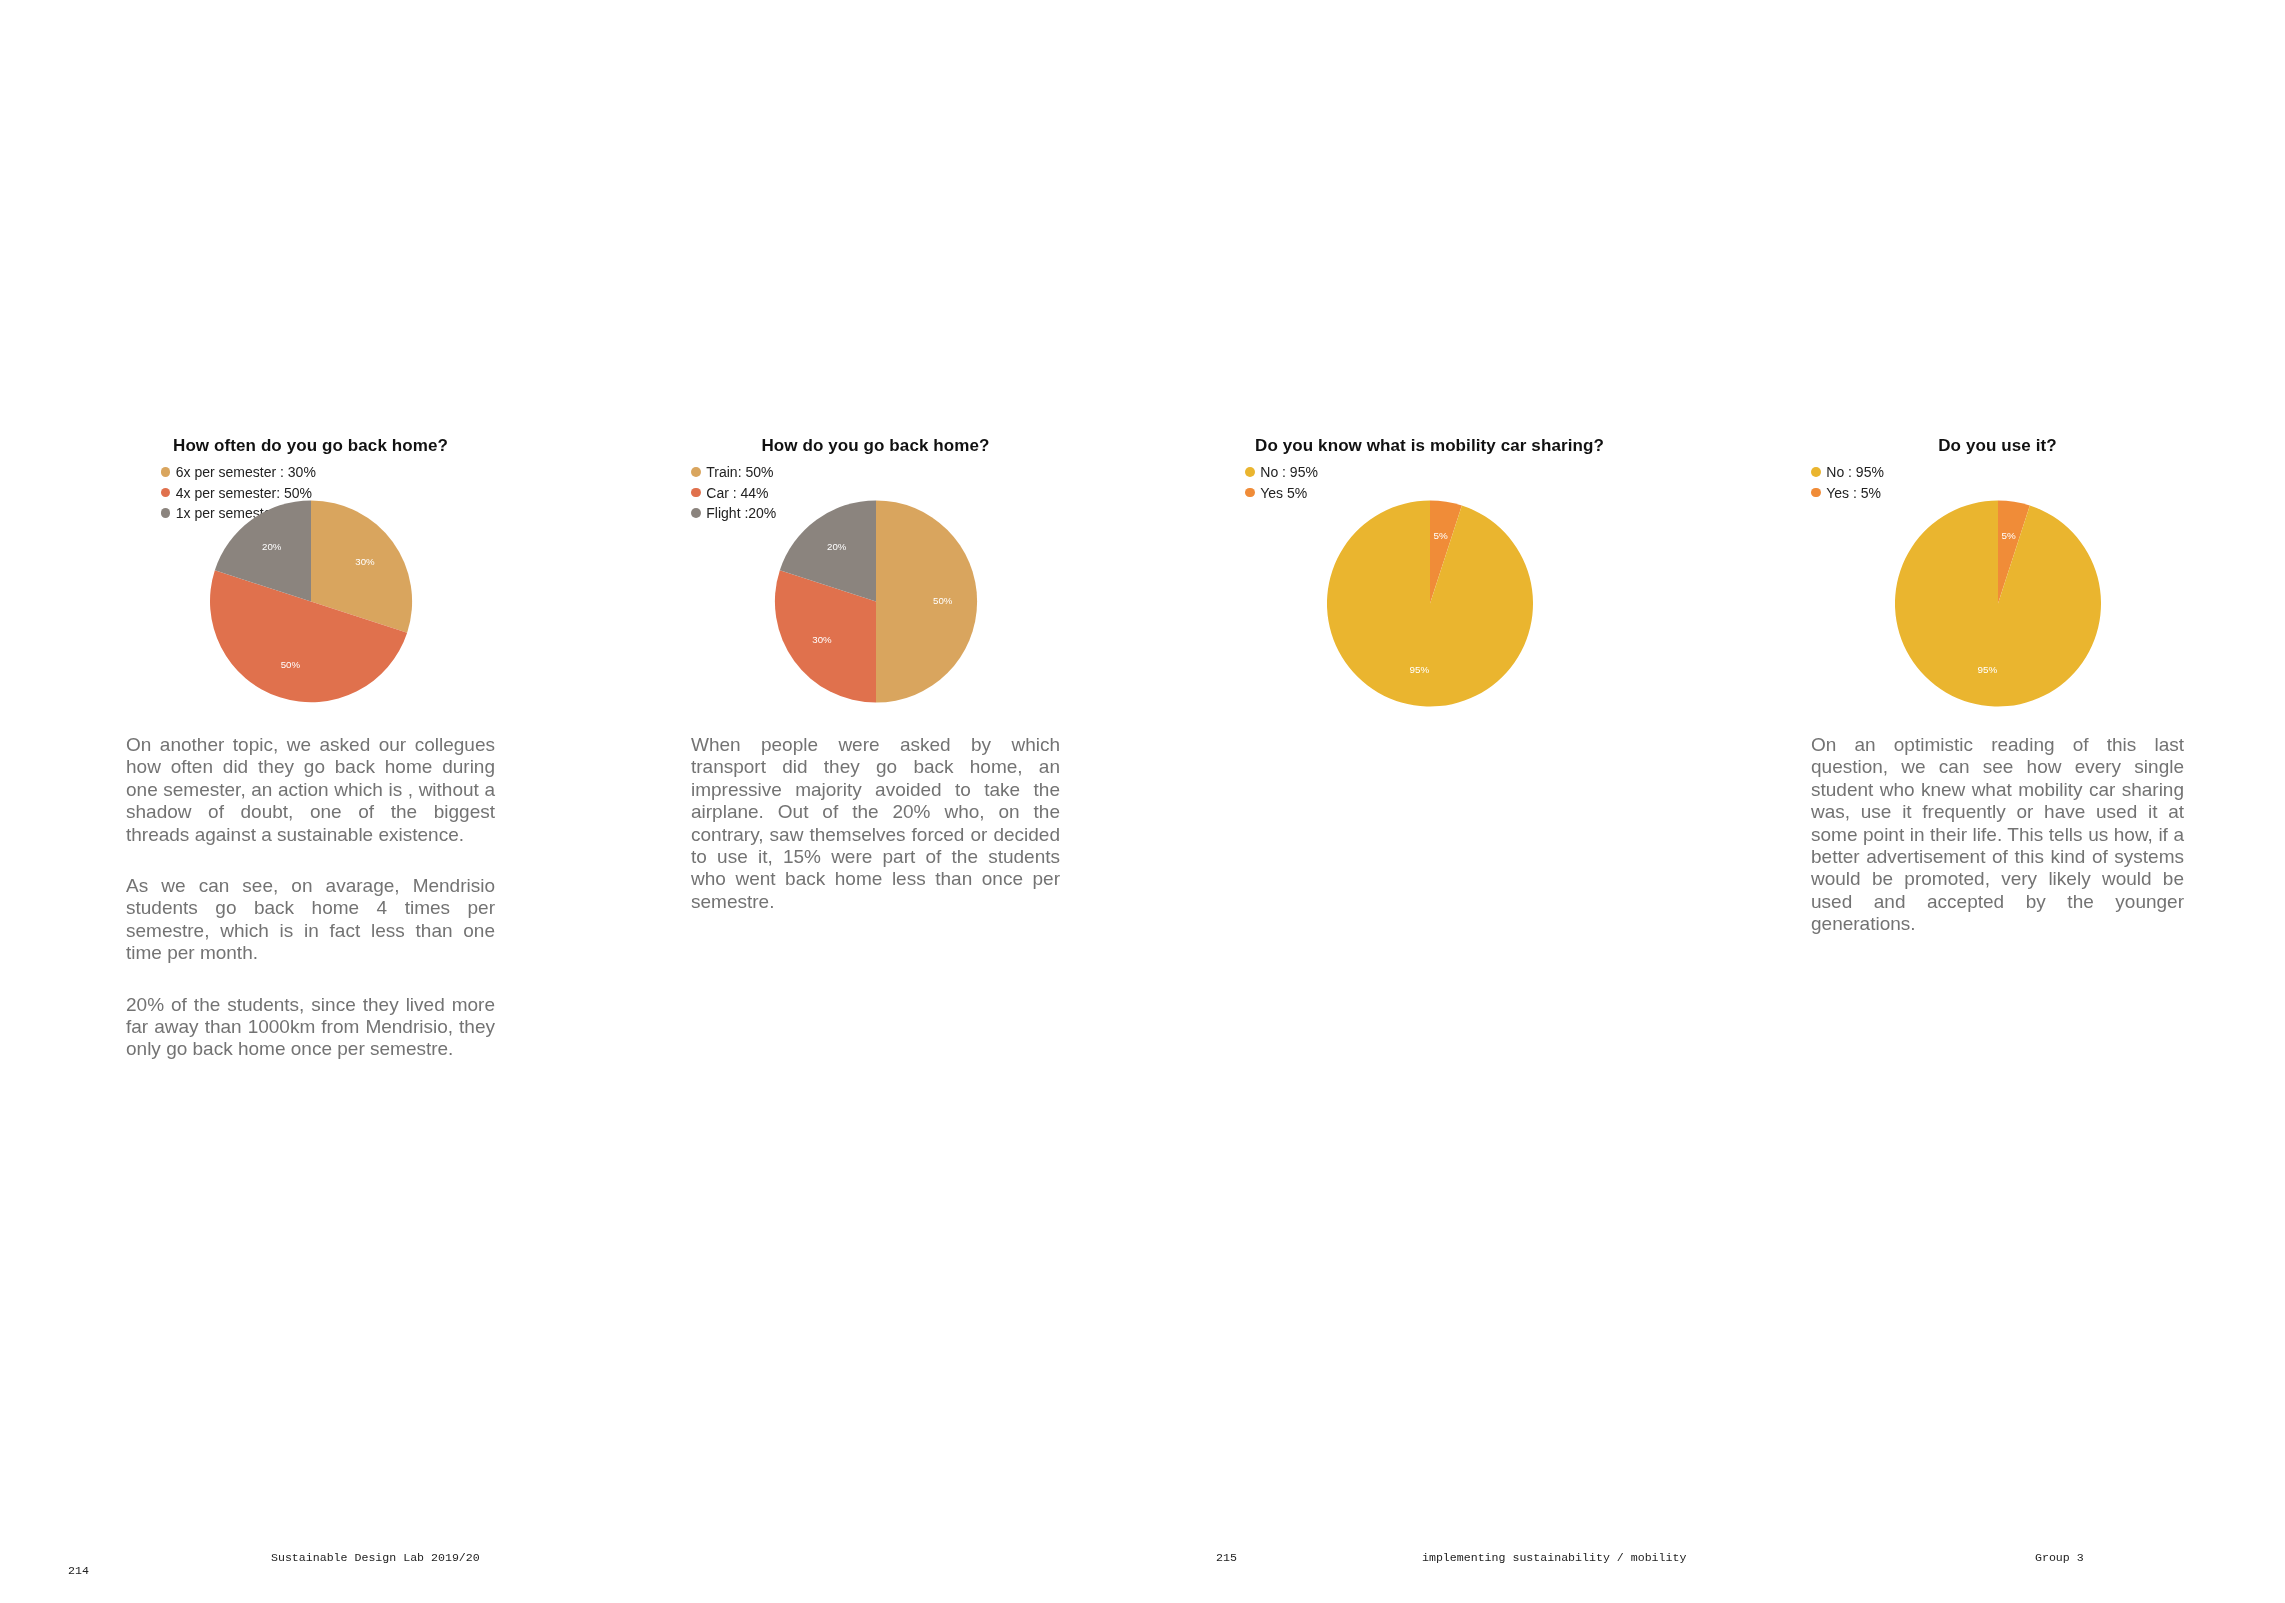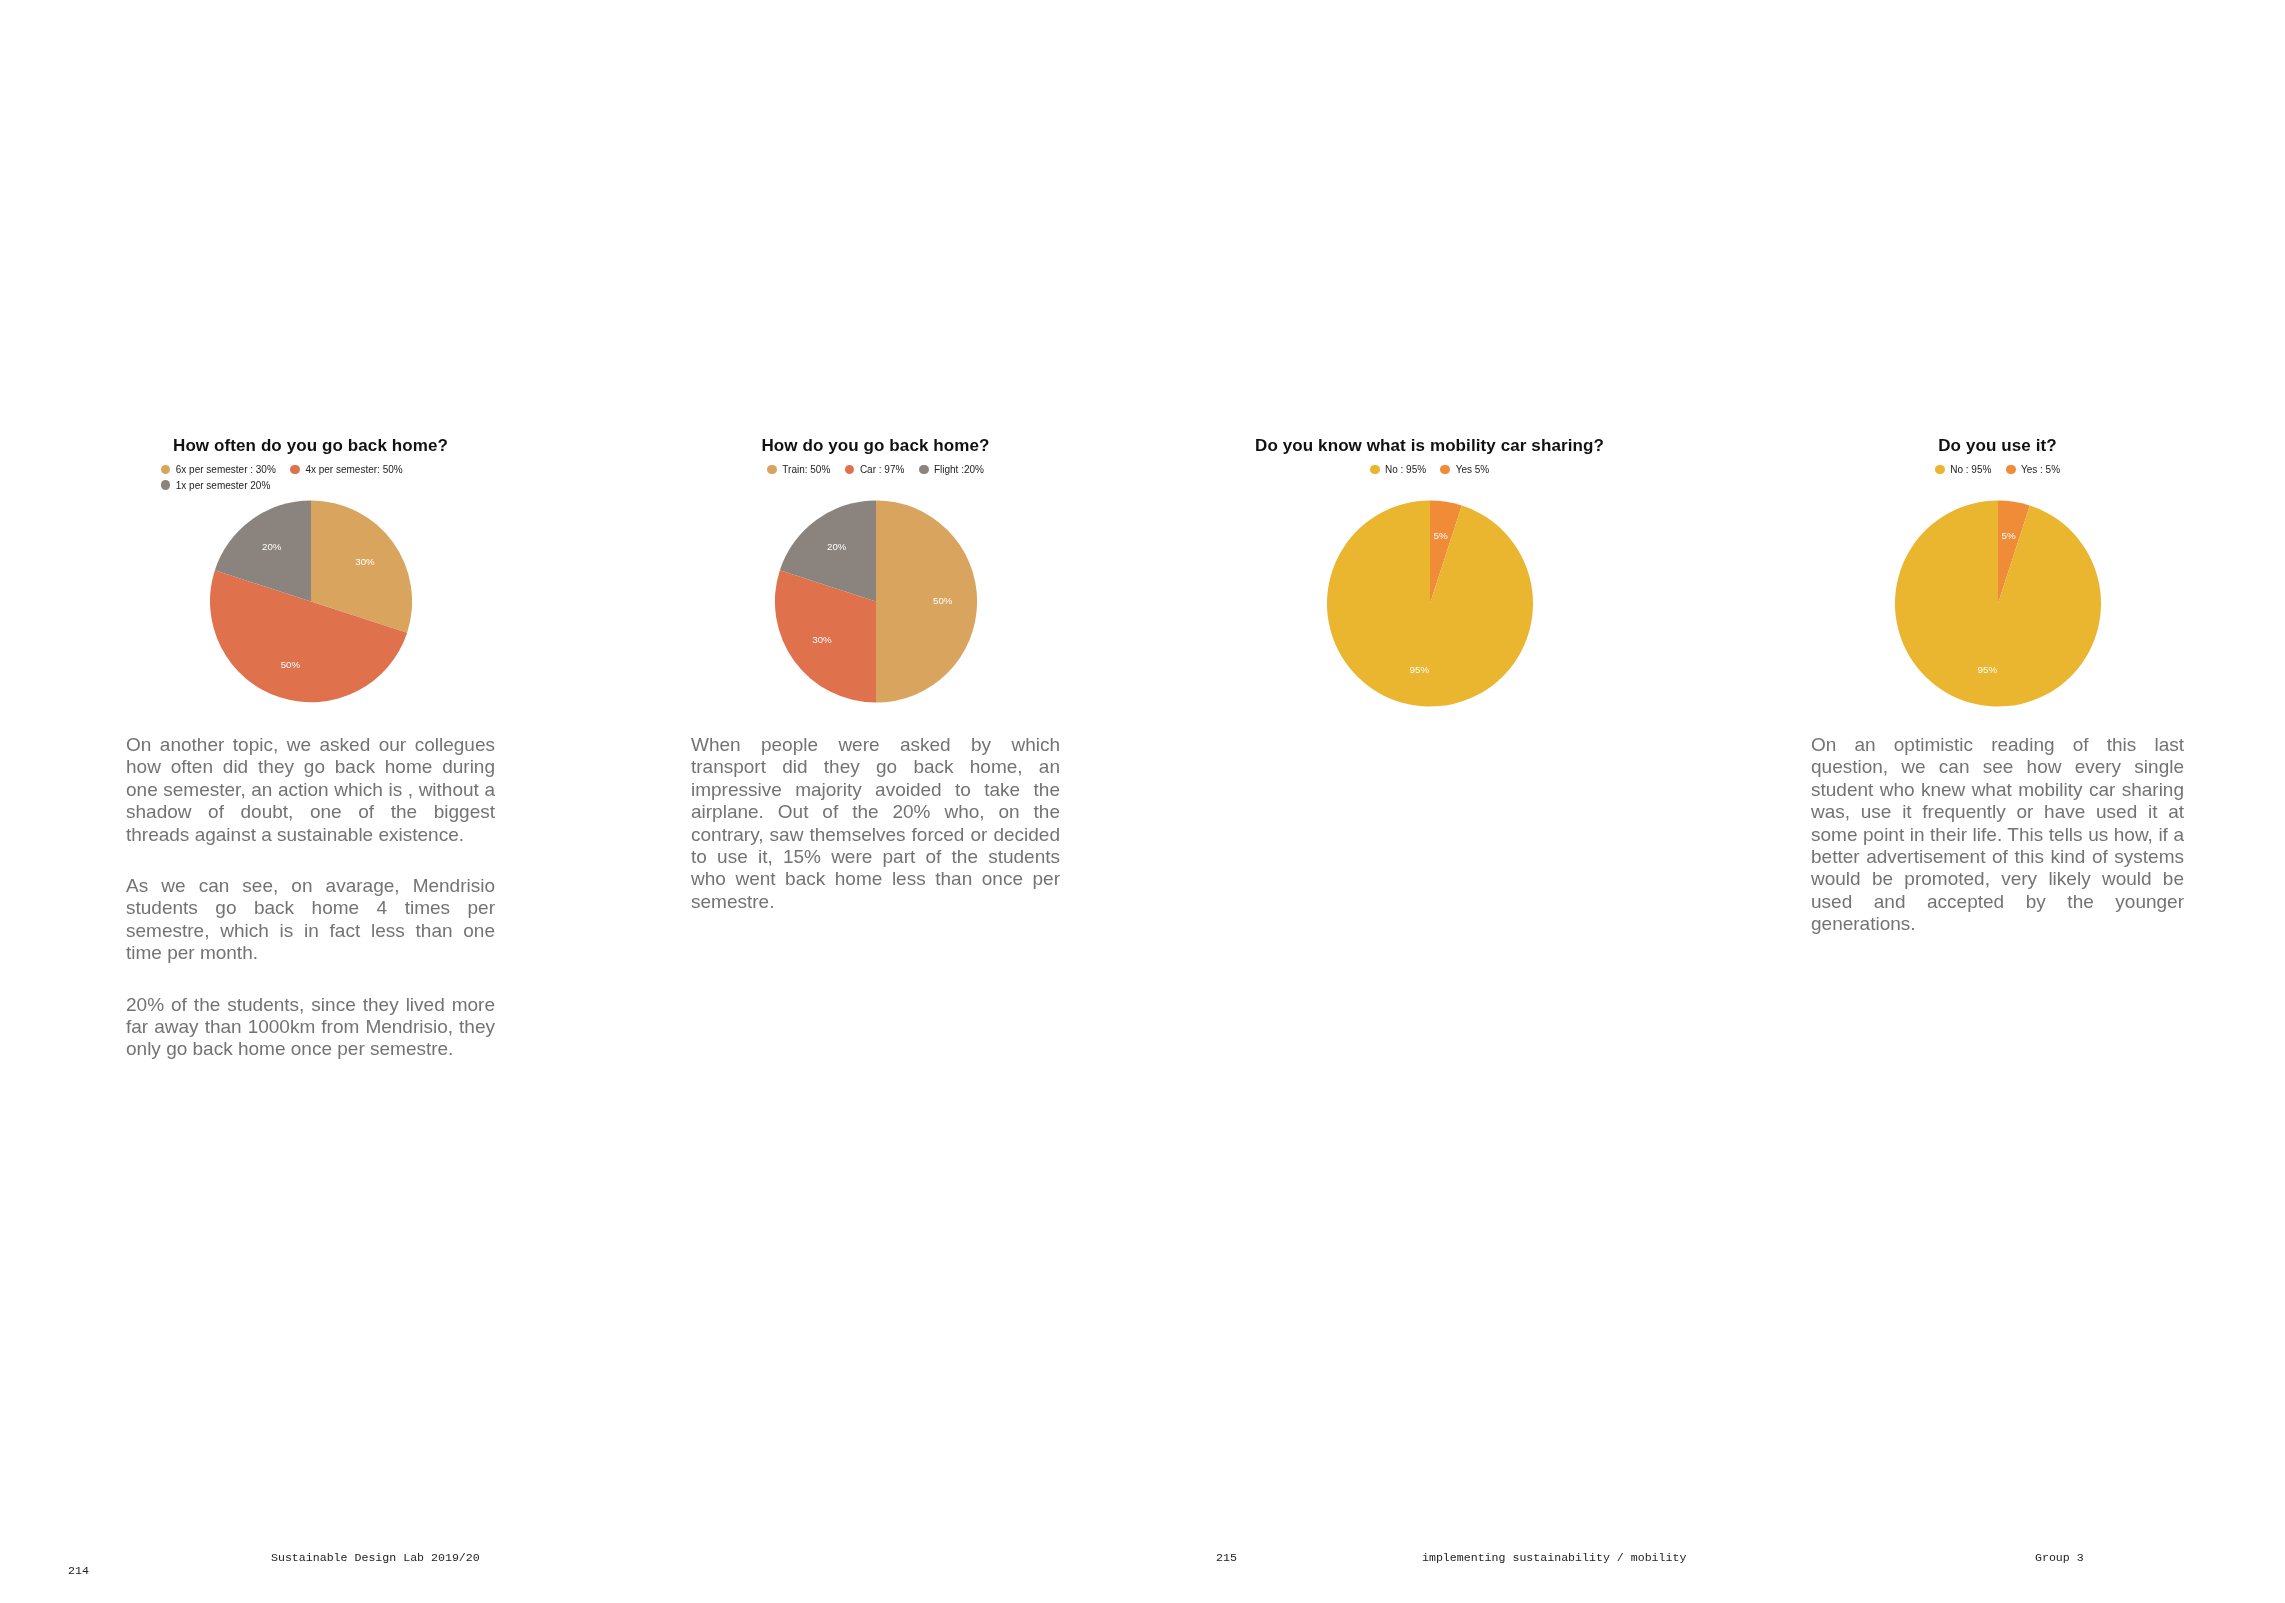--- a/index.html
+++ b/index.html
@@ -17,21 +17,21 @@
   }
   .column { position: absolute; top: 436px; }
   .chart { position: relative; height: 298px; }
   .chart-title {
     font-size: 17px; font-weight: bold; text-align: center; color: #111111;
     letter-spacing: 0.1px;
   }
   .legend {
     display: flex; flex-wrap: wrap; justify-content: center;
     gap: 4.5px 14.3px; margin: 8px auto 8px;
-    font-size: 10px; color: #222222;
+    font-size: 14px; color: #222222; flex-direction: column;
   }
   .legend.two-row { width: 300px; justify-content: flex-start; }
   .legend-item { display: flex; align-items: center; gap: 5.4px; white-space: nowrap; }
   .dot { width: 9.9px; height: 9.9px; border-radius: 50%; display: inline-block; flex: none; background: #ccc; }
   .pie {
     position: absolute; top: 60px; left: 50%; transform: translateX(-50%);
     display: block;
   }
   .pie text { font-family: "Liberation Sans", sans-serif; }
   .body-text {
@@ -86,21 +86,21 @@
   <section class="column" style="left:691px; width:369px;">
     <div class="chart">
       <h3 class="chart-title">How do you go back home?</h3>
       <div class="legend">
         <span class="legend-item">
           <i class="dot" style="background: rgb(217, 165, 94);"></i>
           <span>Train: 50%</span>
         </span>
         <span class="legend-item">
           <i class="dot" style="background: rgb(224, 113, 77);"></i>
-          <span>Car : 97%</span>
+          <span>Car : 44%</span>
         </span>
         <span class="legend-item">
           <i class="dot" style="background: rgb(139, 132, 126);"></i>
           <span>Flight :20%</span>
         </span>
       </div>
       <svg class="pie" viewBox="0 0 240 240" width="211" height="211">
           <path d="M 120 120 L 120.00 5.00 A 115 115 0 0 1 120.00 235.00 Z" fill="#D9A55E"></path>
           <text x="195.90" y="120.00" fill="#ffffff" font-size="11" text-anchor="middle" dominant-baseline="middle">50%</text>
           <path d="M 120 120 L 120.00 235.00 A 115 115 0 0 1 10.63 84.46 Z" fill="#E0714D"></path>

